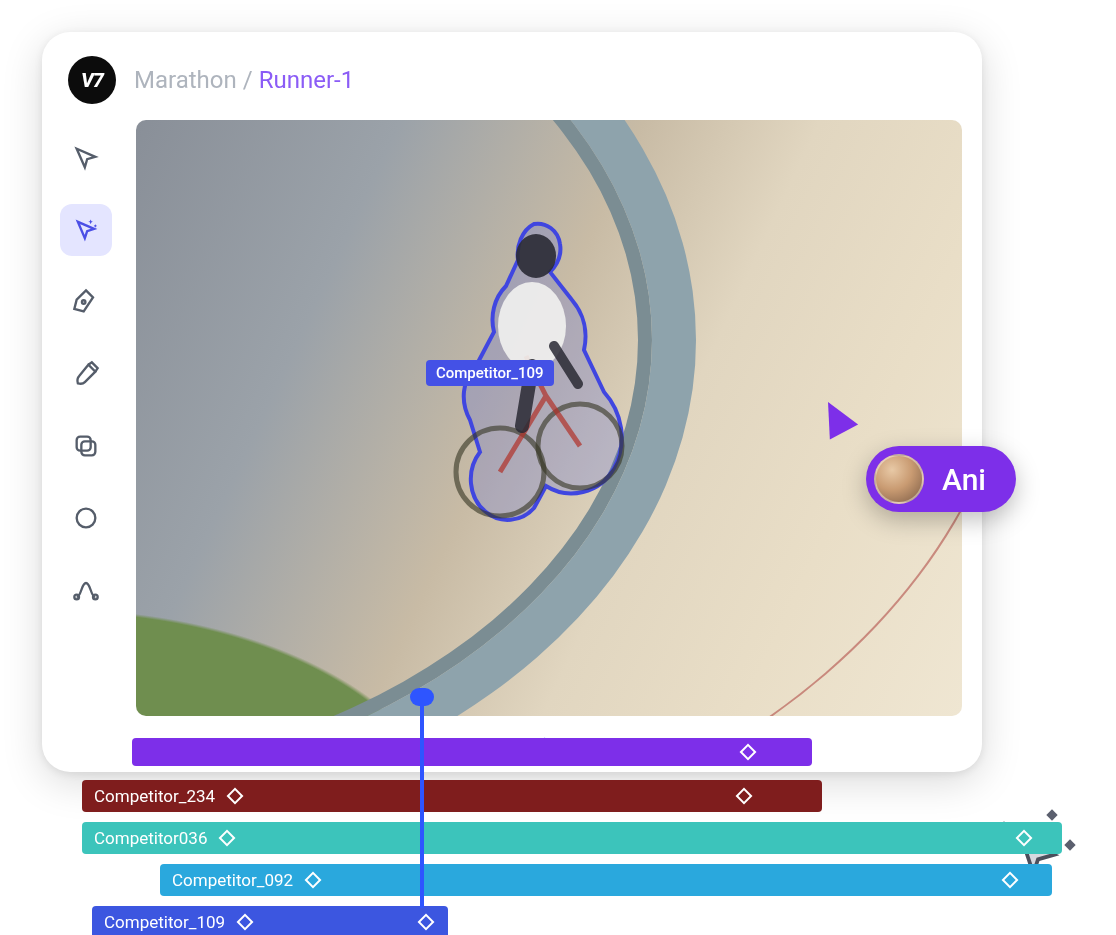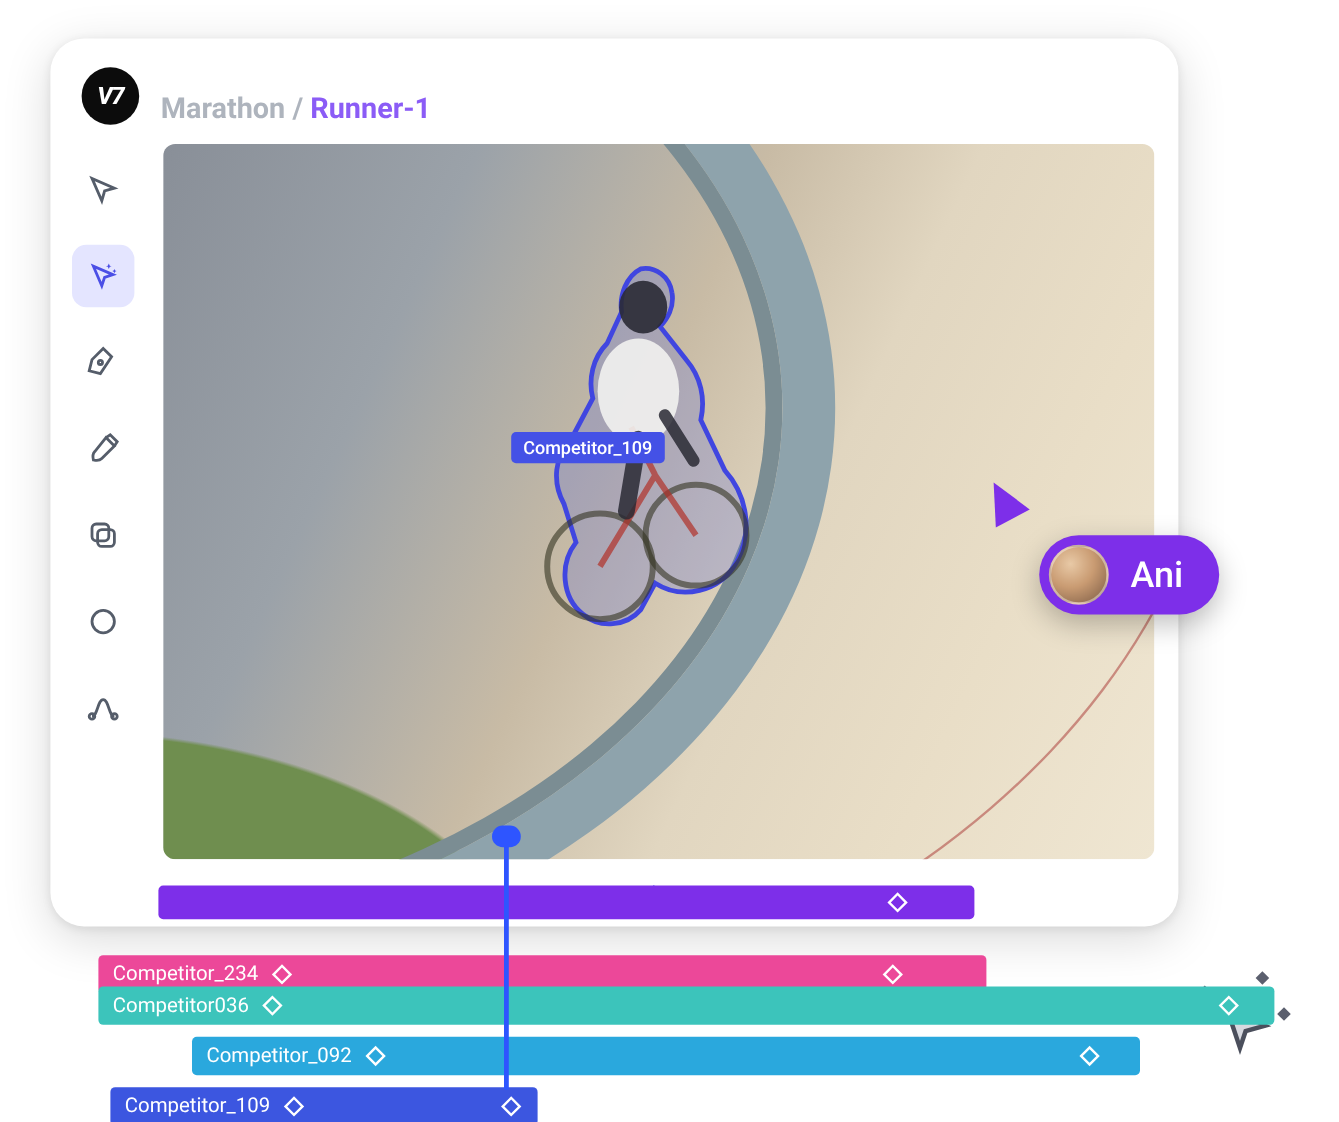--- a/index.html
+++ b/index.html
@@ -19,21 +19,21 @@
     height: 740px;
     background: #fff;
     border-radius: 28px;
     box-shadow: 0 10px 40px rgba(0,0,0,0.15), 0 2px 8px rgba(0,0,0,0.08);
     display: flex;
     flex-direction: column;
     overflow: hidden;
   }
   .header {
     display: flex;
-    align-items: flex-end;
+    align-items: center;
     padding: 24px 28px 16px 26px;
     gap: 18px;
   }
   .logo {
     width: 48px;
     height: 48px;
     border-radius: 50%;
     background: #0c0c0c;
     display: flex;
     align-items: center;
@@ -43,21 +43,21 @@
     font-style: italic;
     font-size: 20px;
     letter-spacing: -1px;
     flex-shrink: 0;
   }
   .breadcrumb {
     font-size: 24px;
     color: #aeb4bd;
     display: flex;
     gap: 6px;
-    font-weight: 700;
+    font-weight: 400;
   }
   .breadcrumb .current { color: #8b5cf6; }
   .body {
     flex: 1;
     display: flex;
     min-height: 0;
   }
   .toolbar {
     width: 88px;
     padding: 12px 0;
@@ -416,33 +416,33 @@
 
 </div>
 
 <div class="playhead"></div>
 
 <div class="tracks">
   <div class="scrub-peek">
     <span class="keyframe"></span>
   </div>
 
-  <div class="track-row" style="background:#ec4899; left:0px; top:16px; width:740px;">
+  <div class="track-row" style="background:#7f1d1d; left:0px; top:0px; width:740px;">
     <span class="track-label">Competitor_234</span>
     <span class="keyframe"></span>
     <span class="keyframe right" style="margin-right:60px;"></span>
   </div>
 
   <div class="track-row" style="background:#3cc4bb; left:0px; top:42px; width:980px;">
     <span class="track-label">Competitor036</span>
     <span class="keyframe"></span>
     <span class="keyframe right" style="margin-right:20px;"></span>
   </div>
 
-  <div class="track-row" style="background:#2aa8dd; left:78px; top:84px; width:790px;">
+  <div class="track-row" style="background:#2aa8dd; left:78px; top:84px; width:892px;">
     <span class="track-label">Competitor_092</span>
     <span class="keyframe"></span>
     <span class="keyframe right" style="margin-right:24px;"></span>
   </div>
 
   <div class="track-row" style="background:#3c56e0; left:10px; top:126px; width:356px;">
     <span class="track-label">Competitor_109</span>
     <span class="keyframe"></span>
     <span class="keyframe right" style="margin-right:4px;"></span>
   </div>

